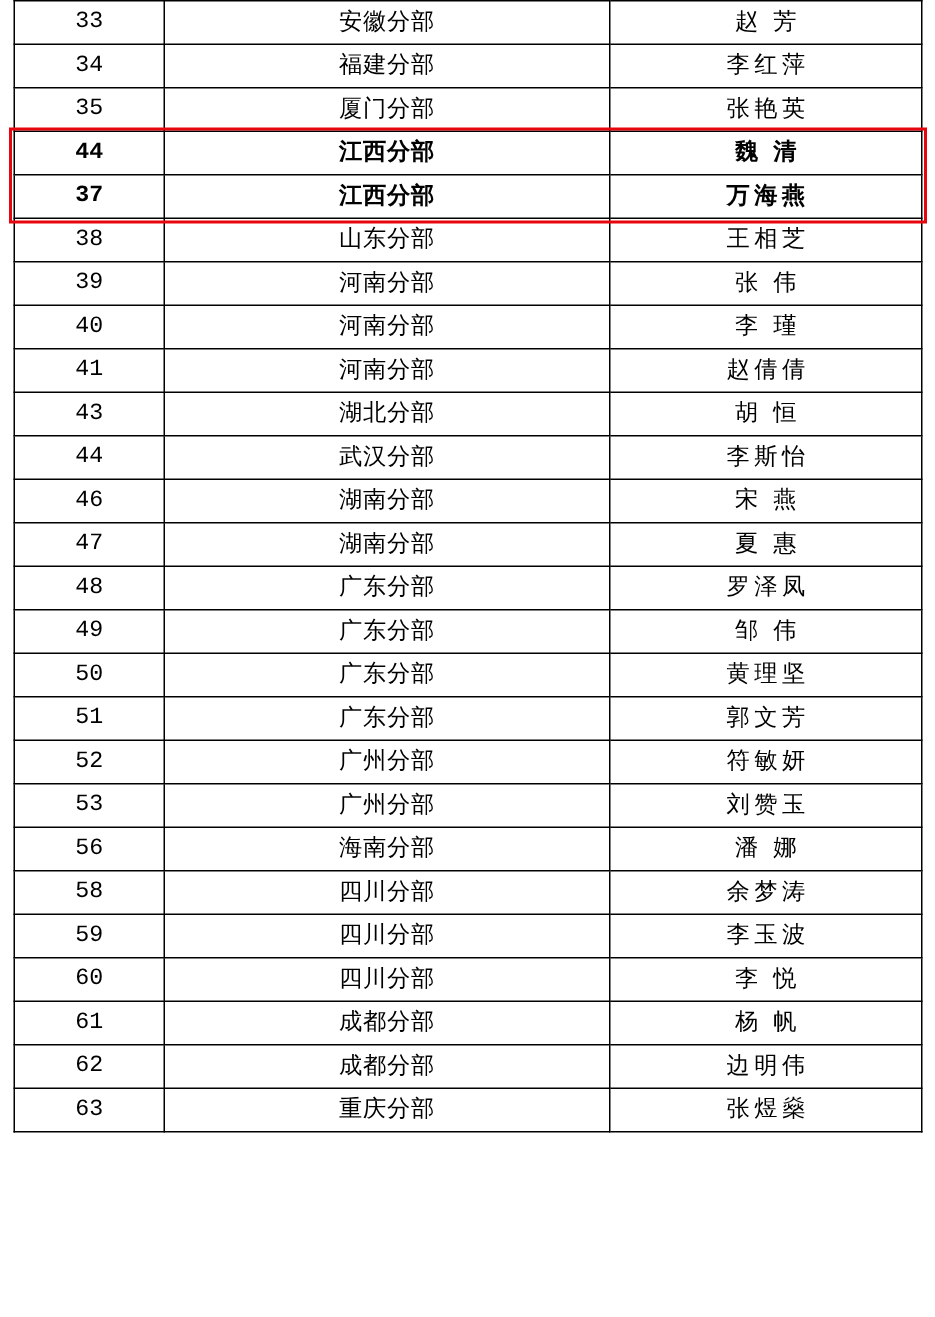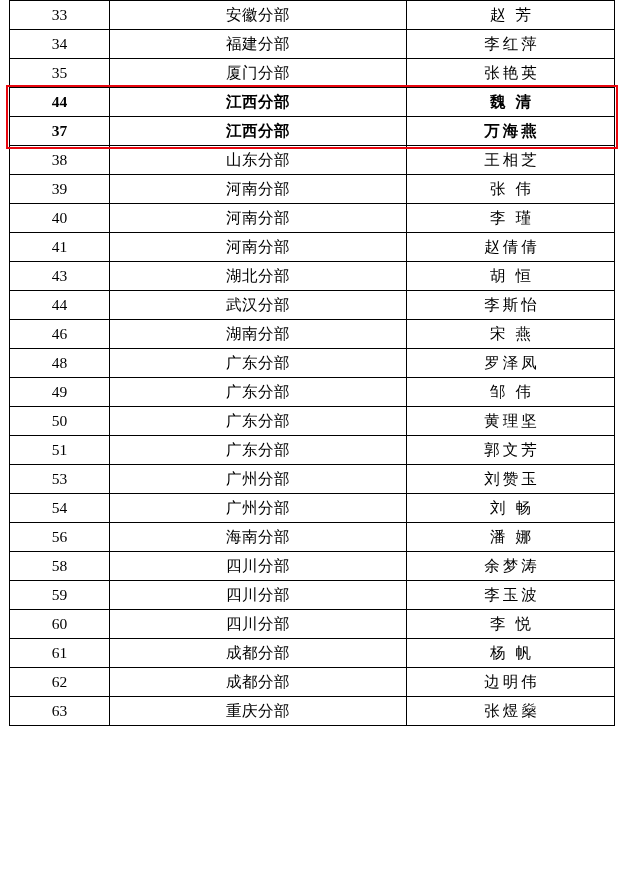--- a/index.html
+++ b/index.html
@@ -34,21 +34,21 @@
     border: 1px solid #000000;
     height: 28px;
     text-align: center;
     vertical-align: middle;
     font-size: 15.5px;
     line-height: 1;
     padding: 0;
     white-space: nowrap;
   }
   td.no {
-    font-family: Liberation Serif, serif;
+    font-family: Liberation Mono, monospace;
     font-size: 15px;
   }
   td.org {
     letter-spacing: 0.5px;
   }
   td.name {
     letter-spacing: 3px;
     text-indent: 3px;
   }
   
@@ -129,48 +129,53 @@
           <td class="no">44</td>
           <td class="org">武汉分部</td>
           <td class="name">李斯怡</td>
         </tr>
         <tr>
           <td class="no">46</td>
           <td class="org">湖南分部</td>
           <td class="name">宋 燕</td>
         </tr>
         <tr>
+          <td class="no">47</td>
+          <td class="org">湖南分部</td>
+          <td class="name">夏 惠</td>
+        </tr>
+        <tr>
           <td class="no">48</td>
           <td class="org">广东分部</td>
           <td class="name">罗泽凤</td>
         </tr>
         <tr>
           <td class="no">49</td>
           <td class="org">广东分部</td>
           <td class="name">邹 伟</td>
         </tr>
         <tr>
           <td class="no">50</td>
           <td class="org">广东分部</td>
           <td class="name">黄理坚</td>
         </tr>
         <tr>
           <td class="no">51</td>
           <td class="org">广东分部</td>
           <td class="name">郭文芳</td>
+        </tr>
+        <tr>
+          <td class="no">52</td>
+          <td class="org">广州分部</td>
+          <td class="name">符敏妍</td>
         </tr>
         <tr>
           <td class="no">53</td>
           <td class="org">广州分部</td>
           <td class="name">刘赞玉</td>
-        </tr>
-        <tr>
-          <td class="no">54</td>
-          <td class="org">广州分部</td>
-          <td class="name">刘 畅</td>
         </tr>
         <tr>
           <td class="no">56</td>
           <td class="org">海南分部</td>
           <td class="name">潘 娜</td>
         </tr>
         <tr>
           <td class="no">58</td>
           <td class="org">四川分部</td>
           <td class="name">余梦涛</td>

